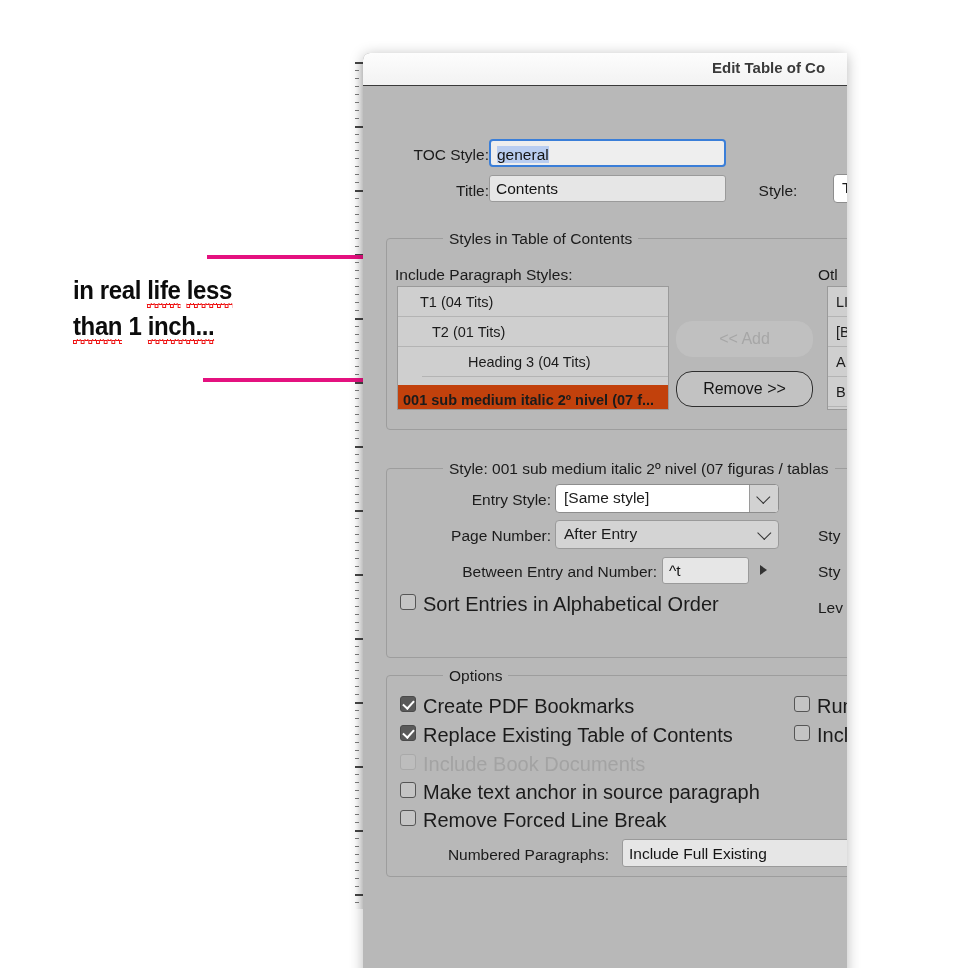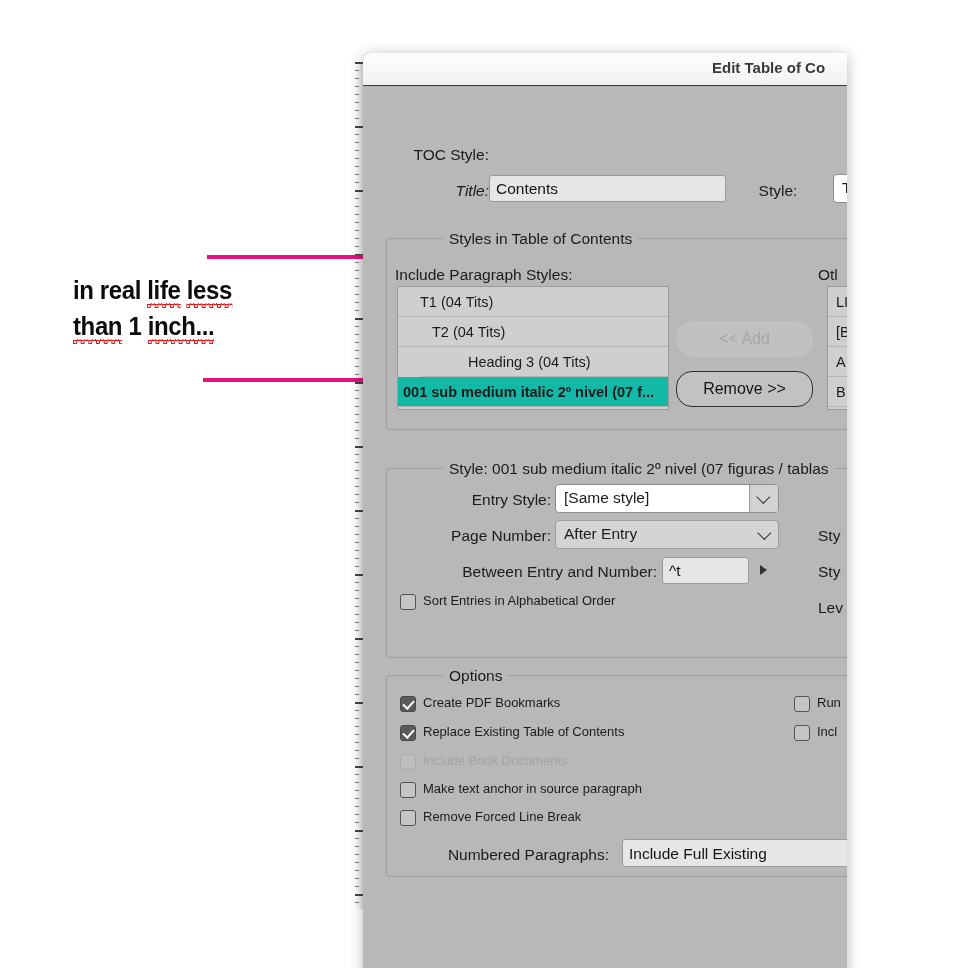--- a/index.html
+++ b/index.html
@@ -138,21 +138,21 @@
   }
   .listrow{
     height:30px; line-height:30px;
     border-bottom:1px solid #b4b4b4;
     font-size:14.5px;
     color:#1b1b1b;
     white-space:nowrap;
     overflow:hidden;
     box-sizing:border-box;
   }
-  .listrow.sel{ background:#14b8a6; font-weight:700; }
+  .listrow.sel{ background:#c2410c; font-weight:700;margin-top:8px; }
 
   
   .btn{
     position:absolute;
     box-sizing:border-box;
     border-radius:16px;
     text-align:center;
     font-size:16px;
     white-space:nowrap;
   }
@@ -215,21 +215,21 @@
   .cb.on{ background:#5a5a5a; border:1.5px solid #4a4a4a; }
   .cb.dis{ background:#bdbdbd; border:1.5px solid #a9a9a9; }
   .cb.on:after{
     content:"";
     position:absolute; left:4px; top:1px;
     width:5px;height:9px;
     border-right:2px solid #fff;
     border-bottom:2px solid #fff;
     transform:rotate(42deg);
   }
-  .cbl{ position:absolute; font-size:13px; white-space:nowrap; color:#1b1b1b; }
+  .cbl{ position:absolute; font-size:20px; white-space:nowrap; color:#1b1b1b; }
   .cbl.dis{ color:#a3a3a3; }
 </style>
 </head>
 <body>
 
 <div id="ruler">
     <div class="tick major" style="top: 0px;"></div>
     <div class="tick minor" style="top: 8px;"></div>
     <div class="tick minor" style="top: 16px;"></div>
     <div class="tick minor" style="top: 24px;"></div>
@@ -344,38 +344,39 @@
 
 <div id="dialog">
 
   <div id="titlebar">
     <div class="title">Edit Table of Co</div>
   </div>
 
   <div id="body">
 
     <div class="lbl rt" style="left:18px;top:60px;width:108px;">TOC Style:</div>
-
-    <div class="lbl rt" style="left:18px;top:96px;width:108px;font-style:italic;">Title:</div>
+    <div class="field focused" style="left:126px;top:53px;width:237px;height:28px;line-height:23px;"><span class="sel-text">general</span></div>
+
+    <div class="lbl rt" style="left:18px;top:96px;width:108px;">Title:</div>
     <div class="field" style="left:126px;top:89px;width:237px;height:27px;line-height:22px;">Contents</div>
 
     <div class="lbl rt" style="left:385px;top:96px;width:60px;text-align:center;">Style:</div>
     <div class="popup split" style="left:470px;top:88px;width:90px;height:29px;">
       <span class="val" style="top:4px;">T</span>
     </div>
 
     <div class="group" style="left:23px;top:152px;width:600px;height:192px;"></div>
     <div class="group-title" style="left:36px;top:144px;">Styles in Table of Contents</div>
 
     <div class="lbl" style="left:32px;top:180px;">Include Paragraph Styles:</div>
     <div class="lbl" style="left:455px;top:180px;">Otl</div>
 
     <div class="listbox" style="left:34px;top:200px;width:272px;height:124px;">
       <div class="listrow" style="padding-left:22px;">T1 (04 Tits)</div>
-      <div class="listrow" style="padding-left:34px;">T2 (04 Tits)</div>
+      <div class="listrow" style="padding-left:34px;">T2 (01 Tits)</div>
       <div class="listrow" style="padding-left:46px;margin-left:24px;">Heading 3 (04 Tits)</div>
       <div class="listrow sel" style="padding-left:5px;">001 sub medium italic 2º nivel (07 f...</div>
     </div>
 
     <div class="listbox" style="left:464px;top:200px;width:160px;height:124px;">
       <div class="listrow" style="padding-left:8px;">LIS</div>
       <div class="listrow" style="padding-left:8px;">[Ba</div>
       <div class="listrow" style="padding-left:8px;">A b</div>
       <div class="listrow" style="padding-left:8px;">B T</div>
     </div>

